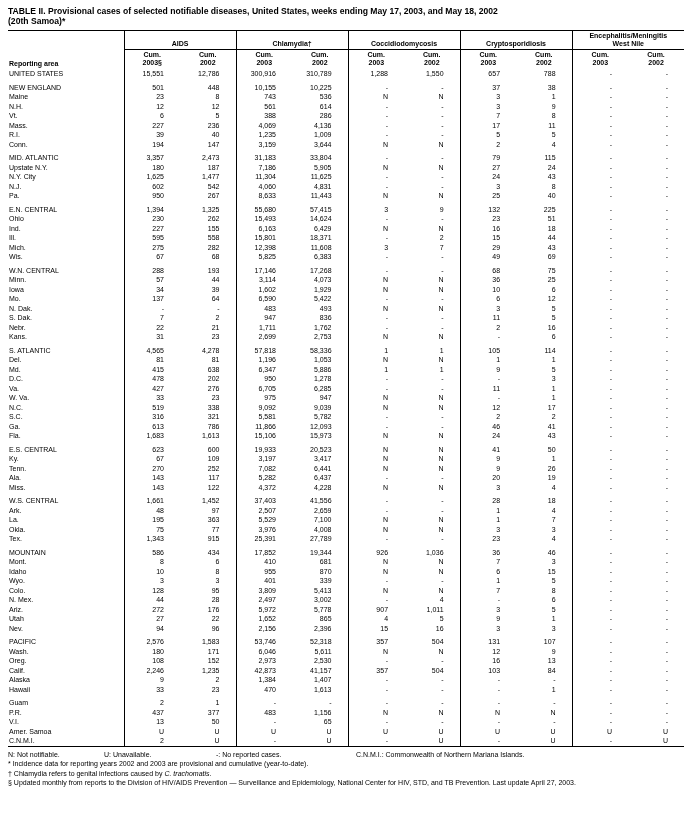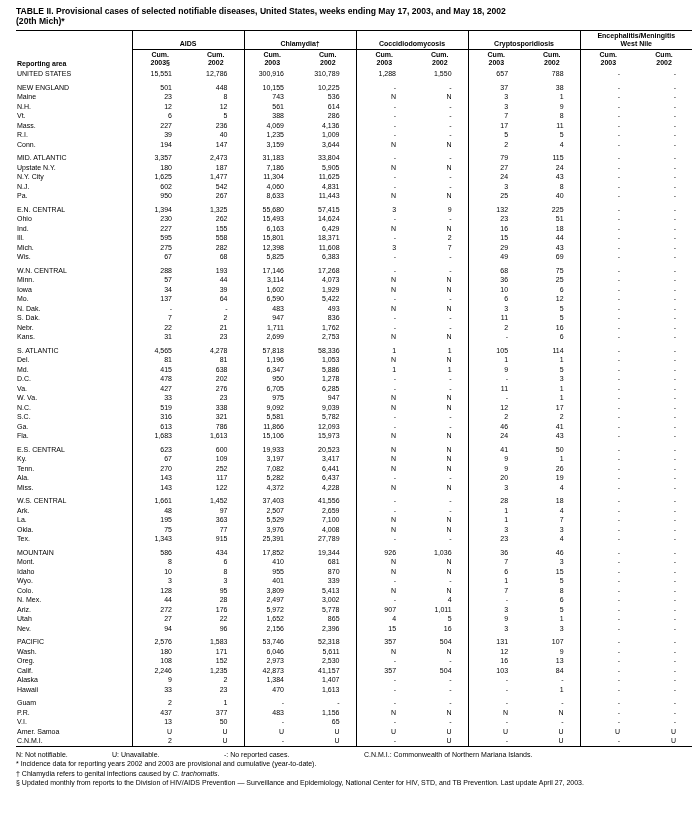--- a/index.html
+++ b/index.html
@@ -1,21 +1,21 @@
 <!DOCTYPE html>
 <html><head>
 <meta charset="utf-8">
 <style>
   * { box-sizing: border-box; }
   html, body { margin: 0; padding: 0; background: #ffffff; }
   body {
     width: 692px; height: 814px; overflow: hidden;
     font-family: "Liberation Sans", sans-serif; color: #000;
   }
-  .page { width: 692px; height: 814px; padding: 6px 8px 0 16px; }
+  .page { width: 692px; height: 814px; padding: 6px 8px 0 8px; }
 
   .title { font-size: 8.6px; font-weight: bold; line-height: 1.18; margin-bottom: 4px; }
 
   table.tbl {
     border-collapse: collapse; table-layout: fixed; width: 676px;
     border-top: 1px solid #000; border-bottom: 1px solid #000;
   }
   col.c-area { width: 116px; }
   col.c-val  { width: 56px;  }
 
@@ -47,21 +47,21 @@
   .note { padding-left: 8px; text-indent: -8px; max-width: 664px; }
   .it { font-style: italic; }
 </style>
 </head>
 <body>
 
 <div class="page">
 
   <div class="title">
     <div>TABLE II. Provisional cases of selected notifiable diseases, United States, weeks ending May 17, 2003, and May 18, 2002</div>
-    <div>(20th Mich)*</div>
+    <div>(20th Samoa)*</div>
   </div>
 
   <table class="tbl">
     <colgroup>
       <col class="c-area">
       <col class="c-val">
         <col class="c-val">
       <col class="c-val">
         <col class="c-val">
       <col class="c-val">

